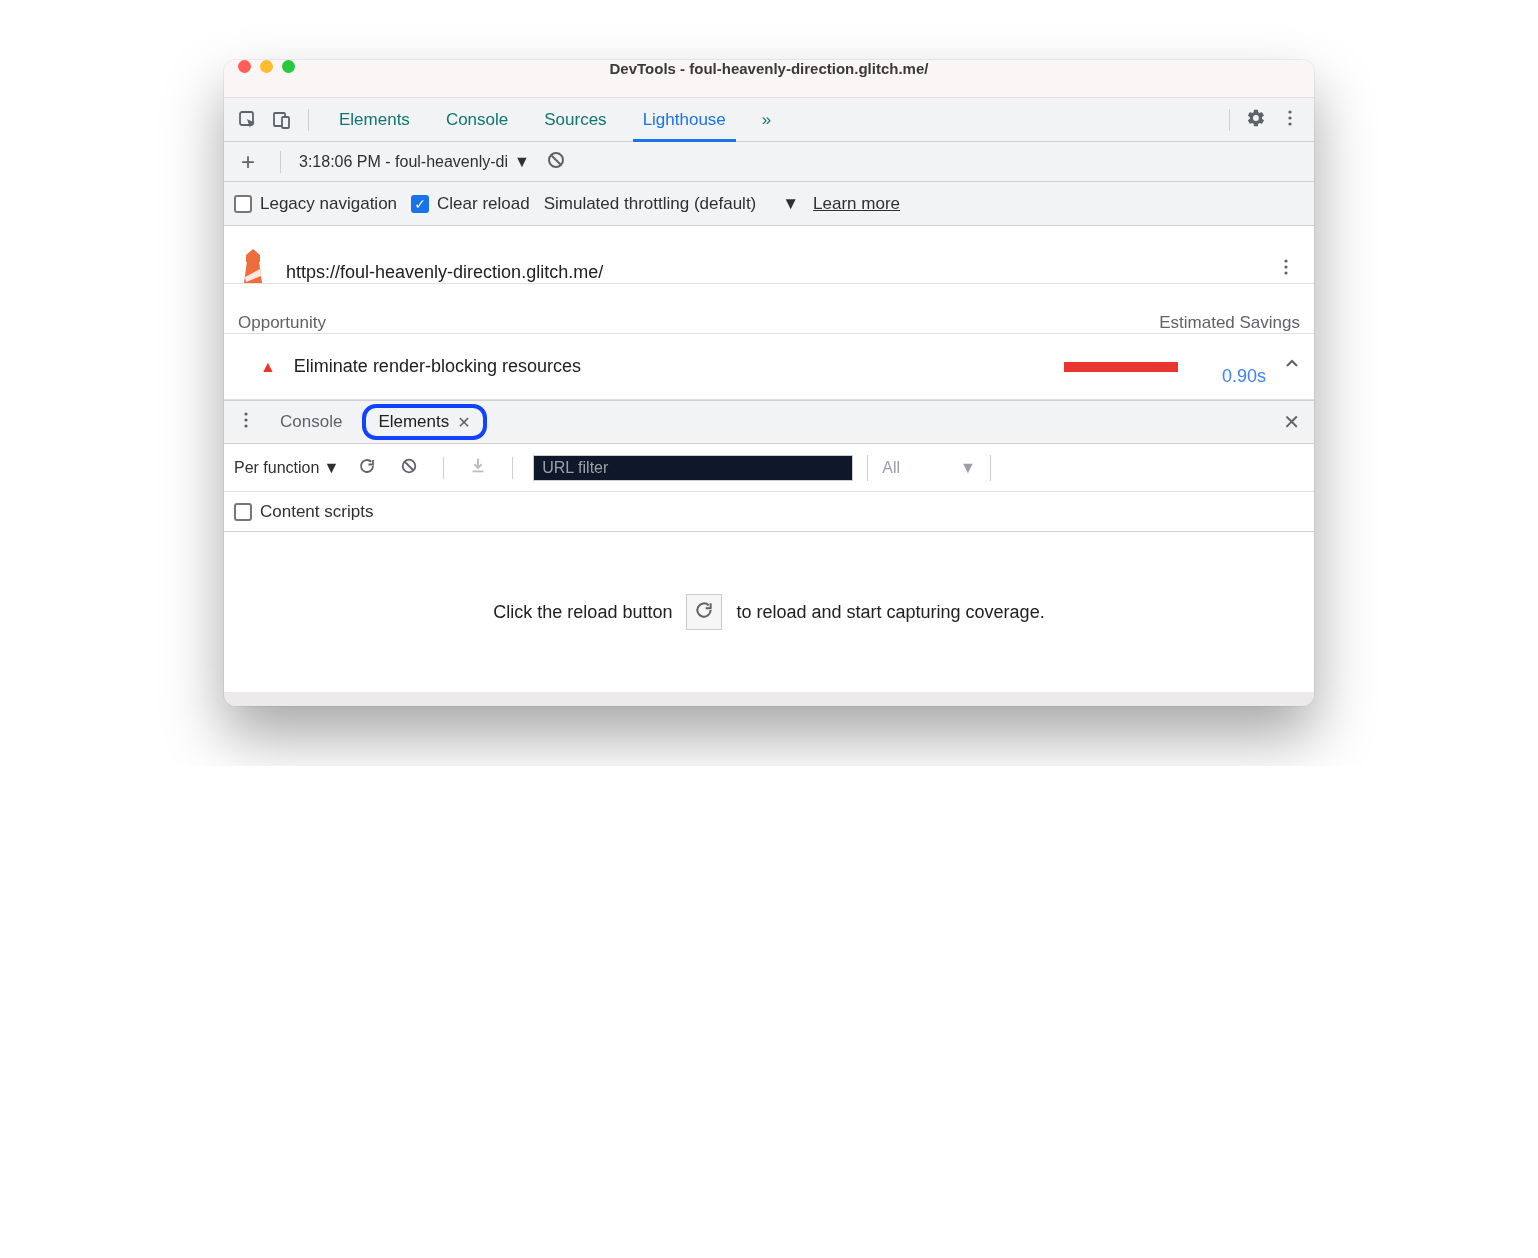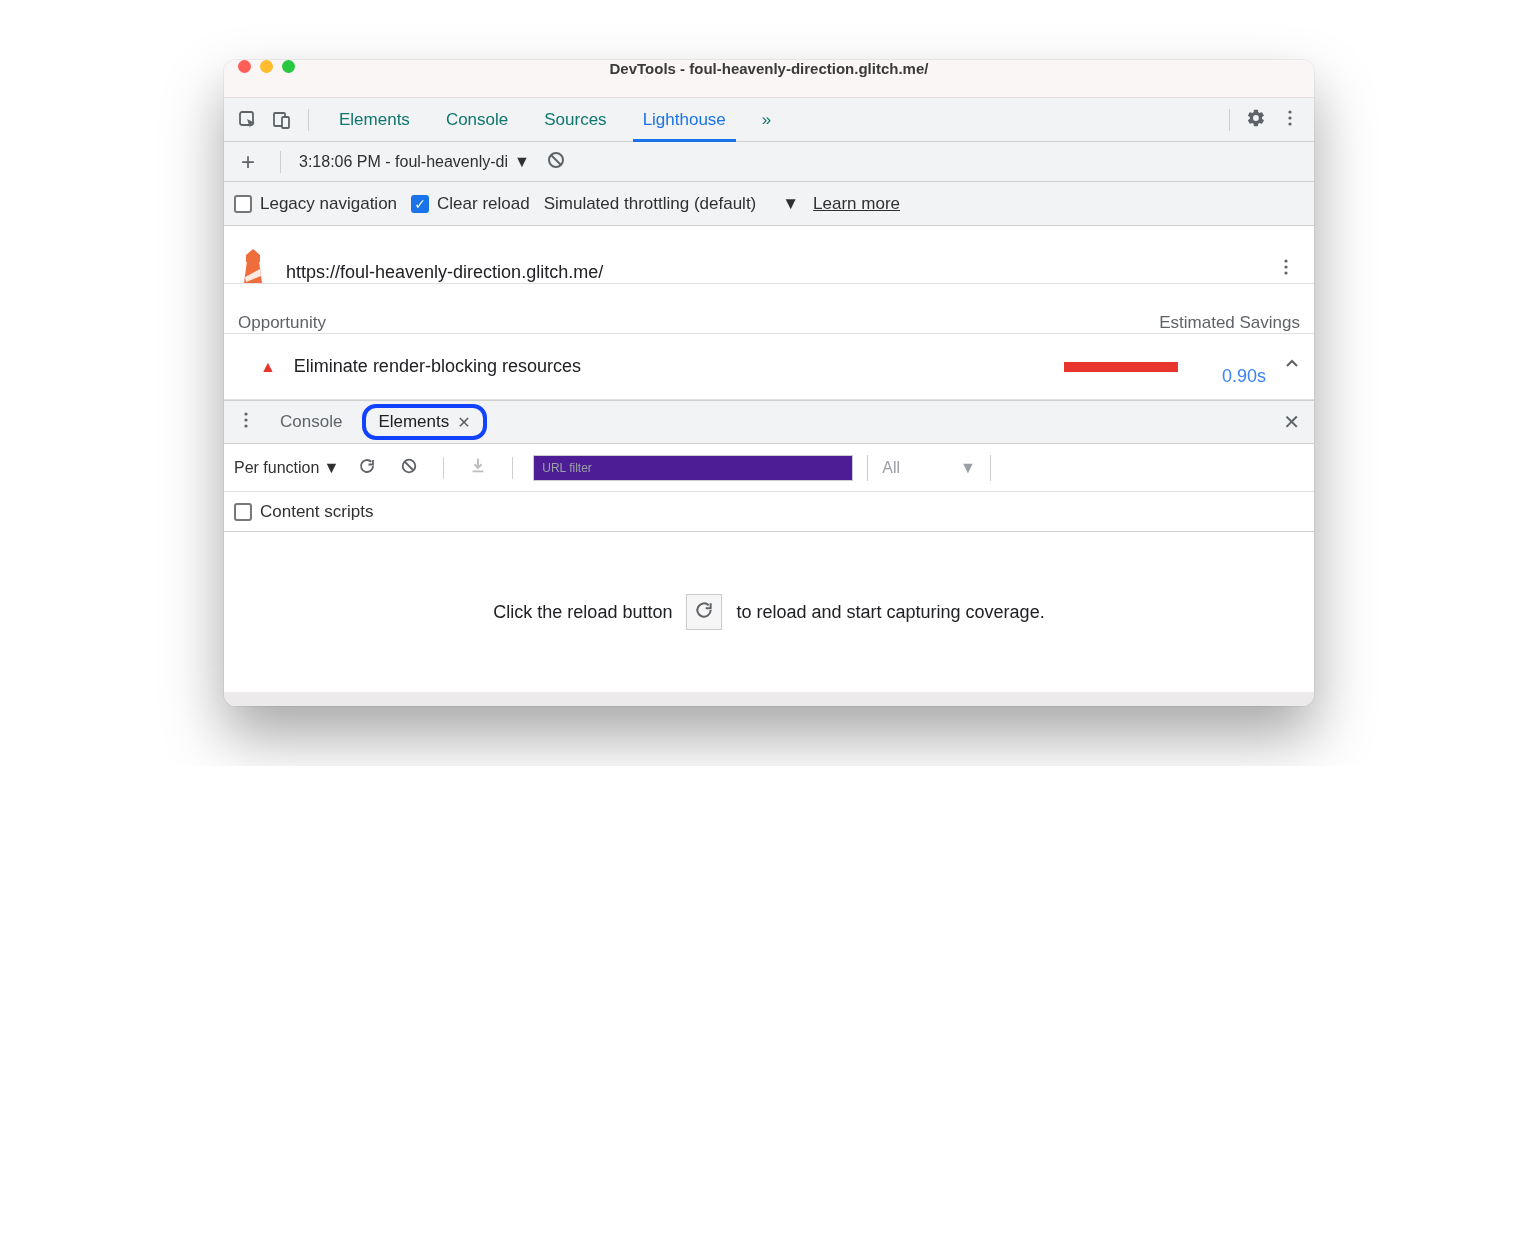--- a/index.html
+++ b/index.html
@@ -69,21 +69,21 @@
 .sav-bar { width: 114px; height: 10px; background: #e8352e; }
 .sav-time { color: #3b82f6; width: 70px; text-align: right; margin-top: 20px; }
 .chev { color: #606060; }
 .drawer-tabs { height: 44px; background: #f1f3f4; border-top: 1px solid #d0d0d0; border-bottom: 1px solid #d0d0d0; display: flex; align-items: center; padding: 0 8px; gap: 10px; }
 .drawer-tab { font-size: 17px; color: #5f6368; padding: 4px 10px; cursor: pointer; display: flex; align-items: center; gap: 8px; }
 .drawer-tab.active { color: #202124; border: 4px solid #1142ff; border-radius: 14px; padding: 4px 12px; }
 .drawer-tab .x { font-size: 16px; color: #5f6368; }
 .drawer-close { margin-left: auto; color: #5f6368; font-size: 20px; cursor: pointer; padding: 0 6px; }
 .covbar { height: 48px; background: #fff; border-bottom: 1px solid #e0e0e0; display: flex; align-items: center; padding: 0 10px; gap: 14px; font-size: 16px; color: #5f6368; }
 .perfn { display: flex; align-items: center; gap: 4px; color: #303030; cursor: pointer; }
-.urlfilter { flex: 0 0 320px; height: 26px; border: 1px solid #ccc; background: #4c1d95; padding: 0 8px; font-size: 12px; color: #9aa0a6; display: flex; align-items: center; }
+.urlfilter { flex: 0 0 320px; height: 26px; border: 1px solid #ccc; background: #0f172a; padding: 0 8px; font-size: 16px; color: #9aa0a6; display: flex; align-items: center; }
 .typefilter { display: flex; align-items: center; gap: 60px; padding: 0 14px; cursor: pointer; color: #9aa0a6; border-left: 1px solid #ccc; border-right: 1px solid #ccc; height: 26px; text-align: right; }
 .csrow { height: 40px; background: #fff; border-bottom: 1px solid #d0d0d0; display: flex; align-items: center; padding: 0 10px; gap: 10px; font-size: 17px; color: #303030; }
 .empty { height: 160px; background: #fff; display: flex; align-items: center; justify-content: center; font-size: 18px; color: #202124; gap: 14px; }
 .reload-box { width: 36px; height: 36px; border: 1px solid #ccc; background: #f6f6f6; display: flex; align-items: center; justify-content: center; color: #5f6368; }
 .footer { height: 14px; background: #eceaea; }
 .muted { color: #9aa0a6; }
 </style>
 </head>
 <body>
 

